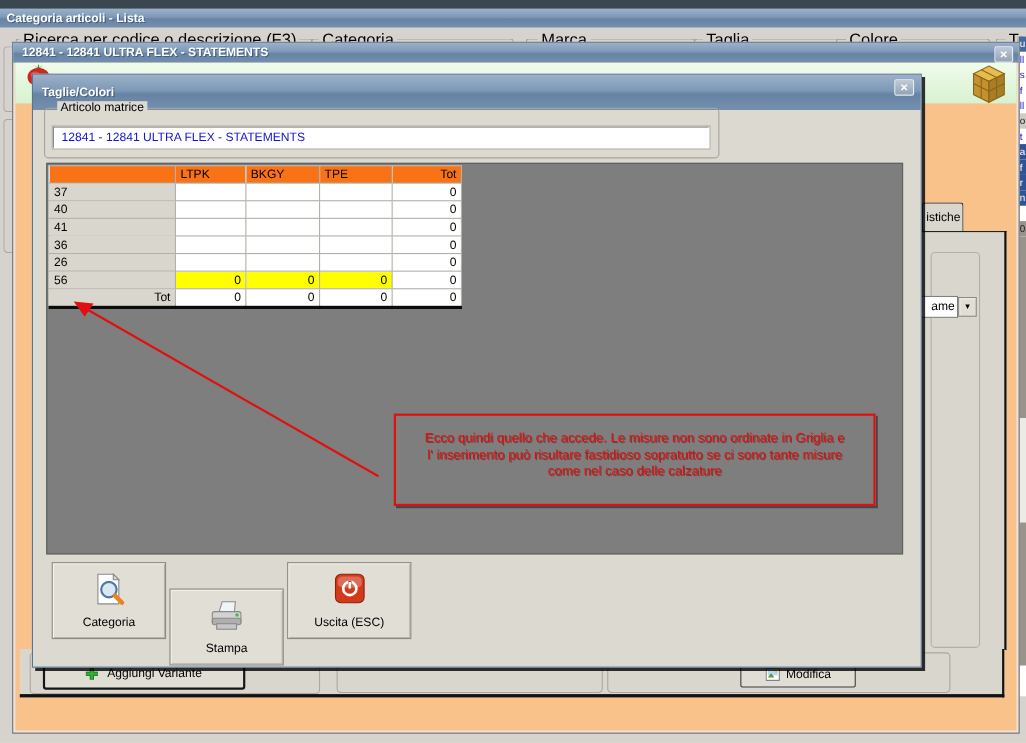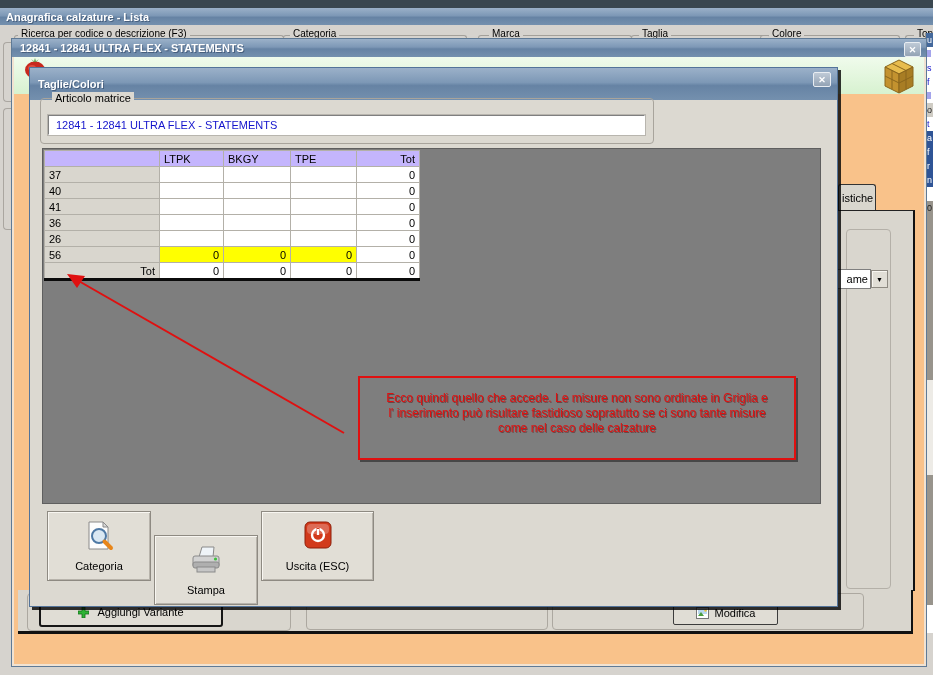--- a/index.html
+++ b/index.html
@@ -10,48 +10,48 @@
   
   .tbar{background:linear-gradient(180deg,#9BB1C9 0%,#7D98B6 45%,#6683A4 55%,#7490AE 100%);
         color:#fff;font-weight:bold;font-size:11px;display:flex;align-items:center;
         text-shadow:1px 1px 0 rgba(40,60,90,.55);}
   .xbtn{display:flex;align-items:center;justify-content:center;
         font-size:9px;font-weight:bold;color:#fff;cursor:default;
         background:linear-gradient(180deg,#BFCAD6,#93A3B5);
         border:1px solid #E8EDF2;border-radius:2px;text-shadow:none;}
   
   .gb{border:1px solid #A3A09A;border-radius:4px;}
-  .gb-label{position:absolute;font-size:10px;color:#000;background:#D6D3CE;padding:0 3px;white-space:nowrap;}
+  .gb-label{position:absolute;font-size:15px;color:#000;background:#D6D3CE;padding:0 3px;white-space:nowrap;}
   
   table.grid{border-collapse:collapse;background:#fff;font-size:11px;
              border:1px solid #6e6e6e;border-bottom:3px solid #0b0b0b;}
   table.grid td,table.grid th{border:1px solid #B3B0A8;height:15px;padding:0 4px;
              font-weight:normal;white-space:nowrap;overflow:hidden;}
   .rh{background:#D9D6CE;text-align:left;}
-  .hd{background:#c4b5fd;text-align:left;margin-left:42px;}
+  .hd{background:#f97316;text-align:left;margin-left:42px;}
   .num{text-align:right;}
   .bold{font-weight:bold;}
   .yl{background:#FFFF00;}
   
   .bigbtn{background:#E1DED6;border:1px solid #8E8A82;
           box-shadow:inset 1px 1px 0 #F8F6F1, inset -1px -1px 0 #B7B3AB;
           display:flex;flex-direction:column;align-items:center;justify-content:space-between;
           padding:9px 0 8px 0;font-size:11px;color:#000;cursor:default;}
   .smallbtn{background:#E0DDD5;font-size:11px;display:flex;align-items:center;
             justify-content:center;gap:6px;cursor:default;}
   .frag{font-size:9px;line-height:14px;height:14px;overflow:hidden;color:#1414CC;padding-left:1px;}
   .redtext{color:#E01010;}
 </style>
 </head>
 <body>
 
 <div class="abs" style="left:0;top:0;width:933px;height:8px;background:#3A4750;"></div>
 
 <div class="abs tbar" style="left:0;top:8px;width:933px;height:17px;padding-left:6px;">
-  <span>Anagrafica calzature  - Lista</span>
+  <span>Categoria articoli  - Lista</span>
 </div>
 
 <div class="abs" style="left:0;top:25px;width:933px;height:13px;">
   <div class="abs gb" style="left:14px;top:10px;width:268px;height:8px;border-bottom:none;border-radius:3px 3px 0 0;"></div>
   <span class="gb-label" style="left:18px;top:3px;">Ricerca per codice o descrizione (F3)</span>
   <div class="abs gb" style="left:283px;top:10px;width:182px;height:8px;border-bottom:none;border-radius:3px 3px 0 0;"></div>
   <span class="gb-label" style="left:290px;top:3px;">Categoria</span>
   <div class="abs gb" style="left:478px;top:10px;width:152px;height:8px;border-bottom:none;border-radius:3px 3px 0 0;"></div>
   <span class="gb-label" style="left:489px;top:3px;">Marca</span>
   <div class="abs gb" style="left:631px;top:10px;width:138px;height:8px;border-bottom:none;border-radius:3px 3px 0 0;"></div>

